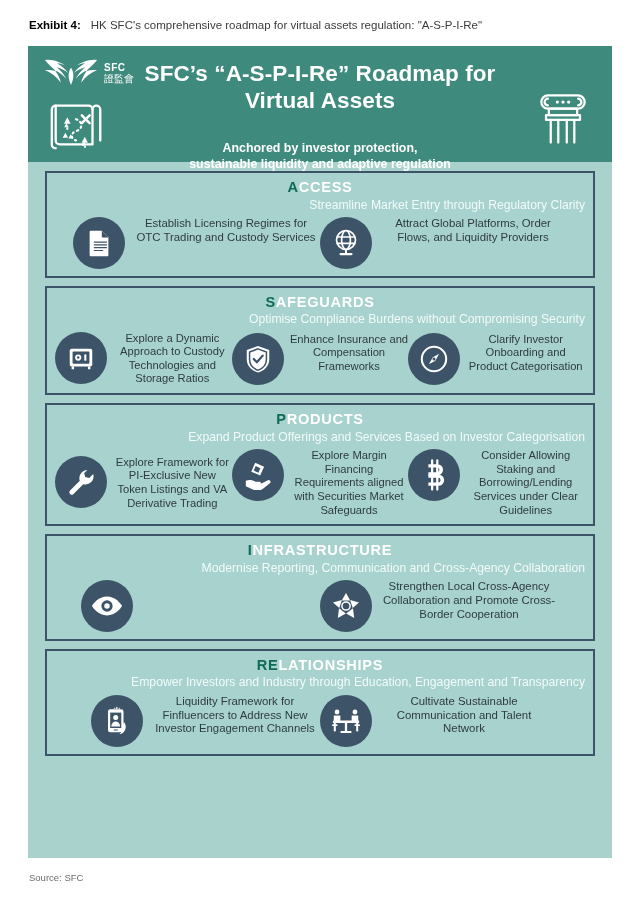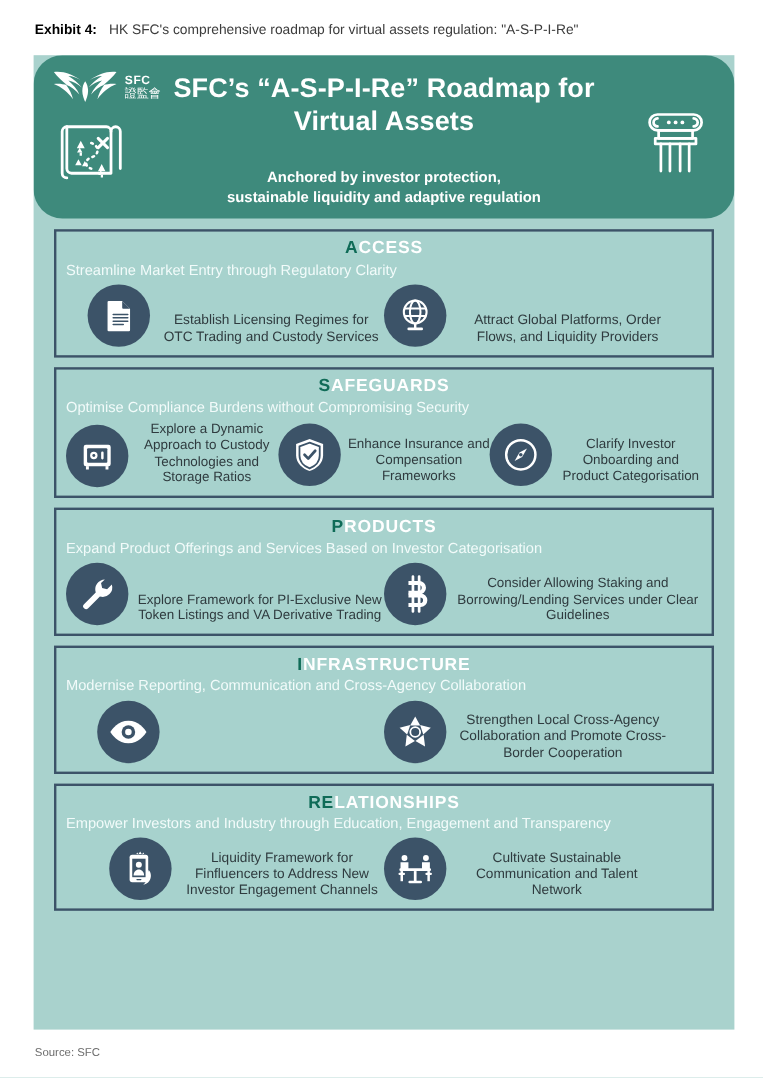--- a/index.html
+++ b/index.html
@@ -23,24 +23,23 @@
   
   .infographic{
     position:absolute;left:28px;top:46px;
     width:584px;height:812px;
     background:#a9d2cd;
     overflow:hidden;
   }
 
   
   .ig-header{
-    position:relative;height:136px;width:100%;
+    position:relative;height:116px;width:100%;
     background:#3e8a7c;
     box-sizing:border-box;
-    border-radius:24px;
   }
   .sfc-logo{
     position:absolute;left:14px;top:9px;
     display:flex;align-items:center;gap:4px;
   }
   .sfc-logo .eagle{width:58px;height:34px;display:block;}
   .sfc-logo .logo-text{
     display:flex;flex-direction:column;line-height:1.05;color:#ffffff;margin-top:3px;
   }
   .sfc-logo .logo-text .lt-en{font-size:10px;font-weight:bold;letter-spacing:.5px;}
@@ -73,29 +72,29 @@
     box-sizing:border-box;
     padding:6px 8px 7px 8px;
   }
   .pillar-title{
     text-align:center;color:#ffffff;
     font-size:14.6px;font-weight:bold;letter-spacing:.7px;
     line-height:1.2;
   }
   .pillar-title .accent{color:#0f6b57;}
   .pillar-sub{
-    text-align:left;color:#f2fbfa;
+    text-align:right;color:#f2fbfa;
     font-size:12.2px;line-height:1.25;margin-top:1px;
   }
   .pillar-items{
     display:flex;align-items:center;justify-content:center;
     margin-top:4px;
   }
   .p-item{
-    display:flex;align-items:flex-end;gap:7px;
+    display:flex;align-items:flex-start;gap:7px;
     flex:1 1 0;min-width:0;
   }
   .p-icon{
     flex:0 0 auto;
     width:52px;height:52px;border-radius:50%;
     background:#3c5368;
     display:flex;align-items:center;justify-content:center;
   }
   .p-icon svg{display:block;}
   .p-text{
@@ -270,20 +269,30 @@
 
           <div class="p-item">
             <span class="p-icon">
               <svg width="30" height="30" viewBox="0 0 32 32">
                 <path fill="#ffffff" d="M22.8 3.2 a8.6 8.6 0 0 0 -8.1 11.4 L4.3 25 a2.6 2.6 0 0 0 0 3.7 a2.6 2.6 0 0 0 3.7 0 L18.4 18.3 A8.6 8.6 0 0 0 29 7.5 l-4.2 4.2 l-4.4 -1 l-1 -4.4 z"></path>
               </svg>
             </span>
             <span class="p-text">Explore Framework for PI-Exclusive New Token Listings and VA Derivative Trading</span>
           </div>
 
+          <div class="p-item">
+            <span class="p-icon">
+              <svg width="30" height="30" viewBox="0 0 32 32">
+                <path fill="#ffffff" d="M13 3 l9.5 4.2 l-4.2 9.4 l-9.5 -4.2 z"></path>
+                <path fill="#3c5368" d="M13.5 6.5 l5 2.2 l-2.1 4.8 l-5 -2.2 z"></path>
+                <path fill="#ffffff" d="M3 22 c4 -1.2 7.5 -0.4 10.4 1.3 h4.2 a1.5 1.5 0 0 1 0 3 h-5.4 c2.6 0.2 5.4 -0.3 8 -1.6 l6.4 -3.1 a2 2 0 0 1 2.4 3 l-8 6.4 c-3.2 2 -7.2 2.1 -10.6 0.4 L3 28 z"></path>
+              </svg>
+            </span>
+            <span class="p-text">Explore Margin Financing Requirements aligned with Securities Market Safeguards</span>
+          </div>
 
           <div class="p-item">
             <span class="p-icon">
               <svg width="30" height="32" viewBox="0 0 32 34">
                 <g fill="none" stroke="#ffffff" stroke-width="2.4" stroke-linecap="round">
                   <path d="M14 1.5 v31 M19.5 1.5 v31"></path>
                 </g>
                 <path fill="#ffffff" d="M10 5.5 h9.6 a6 6 0 0 1 0 12 h-9.6 z M10 9 v5 h9.3 a2.5 2.5 0 0 0 0 -5 z"></path>
                 <path fill="#ffffff" d="M10 16.5 h10.8 a6 6 0 0 1 0 12 h-10.8 z M10 20 v5 h10.5 a2.5 2.5 0 0 0 0 -5 z"></path>
               </svg>

